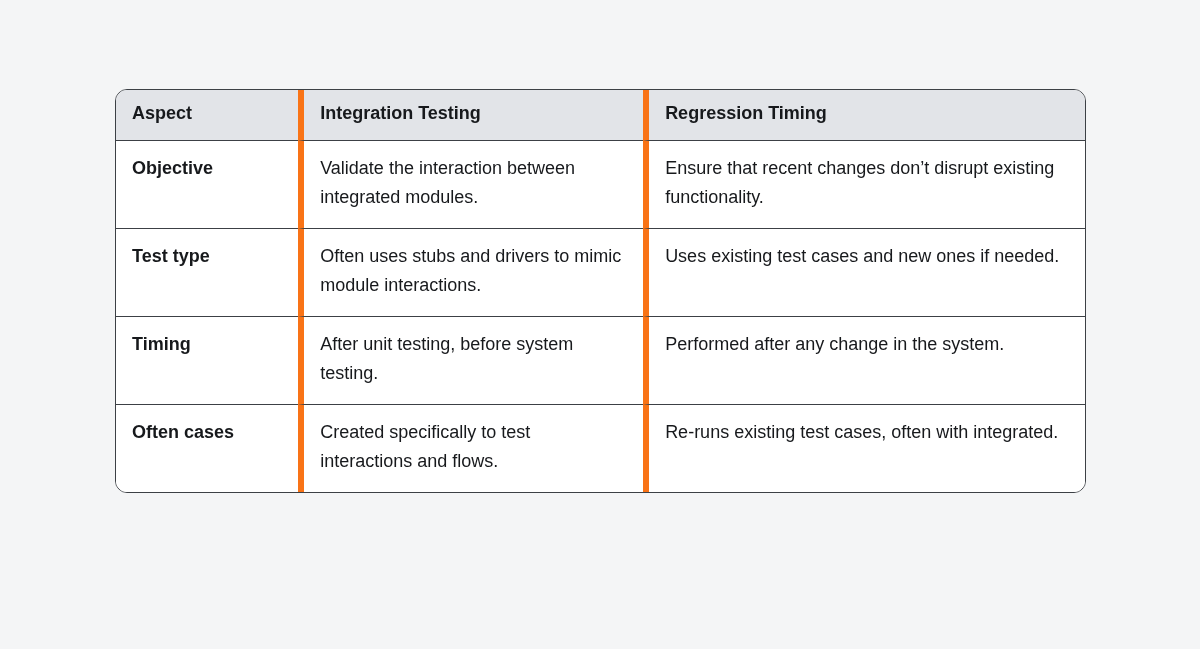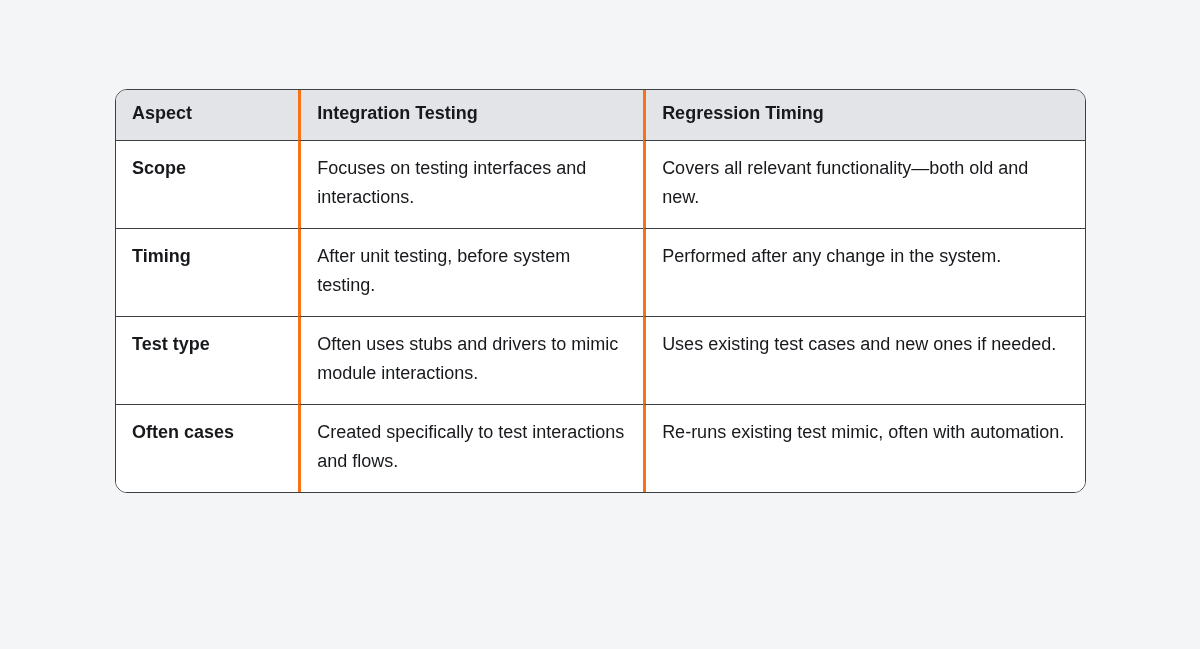--- a/index.html
+++ b/index.html
@@ -27,21 +27,21 @@
     table-layout: fixed;
   }
   col.c-aspect      { width: 18.8%; }
   col.c-integration { width: 35.6%; }
   col.c-regression  { width: 45.6%; }
   th, td {
     text-align: left;
     color: #17191c;
     font-size: 18px;
     line-height: 29px;
-    border-left: 3px solid #f97316;
+    border-left: 6px solid #f97316;
     padding: 12px 16px;
   }
   th:first-child, td:first-child { border-left: none; }
   thead th {
     background: #e2e4e8;
     font-weight: 700;
     height: 50px;
     vertical-align: middle;
     padding-top: 0;
     padding-bottom: 4px;
@@ -68,34 +68,34 @@
     </colgroup>
     <thead>
       <tr>
         <th>Aspect</th>
         <th>Integration Testing</th>
         <th>Regression Timing</th>
       </tr>
     </thead>
     <tbody>
       <tr>
-        <td class="aspect">Scope</td>
-        <td>Focuses on testing interfaces and interactions.</td>
-        <td>Covers all relevant functionality—both old and new.</td>
+        <td class="aspect">Objective</td>
+        <td>Validate the interaction between integrated modules.</td>
+        <td>Ensure that recent changes don’t disrupt existing functionality.</td>
+      </tr>
+      <tr>
+        <td class="aspect">Test type</td>
+        <td>Often uses stubs and drivers to mimic module interactions.</td>
+        <td>Uses existing test cases and new ones if needed.</td>
       </tr>
       <tr>
         <td class="aspect">Timing</td>
         <td>After unit testing, before system testing.</td>
         <td>Performed after any change in the system.</td>
       </tr>
       <tr>
-        <td class="aspect">Test type</td>
-        <td>Often uses stubs and drivers to mimic module interactions.</td>
-        <td>Uses existing test cases and new ones if needed.</td>
-      </tr>
-      <tr>
         <td class="aspect">Often cases</td>
         <td>Created specifically to test interactions and flows.</td>
-        <td>Re-runs existing test mimic, often with automation.</td>
+        <td>Re-runs existing test cases, often with integrated.</td>
       </tr>
     </tbody>
   </table>
 </div>
 
 </body></html>

